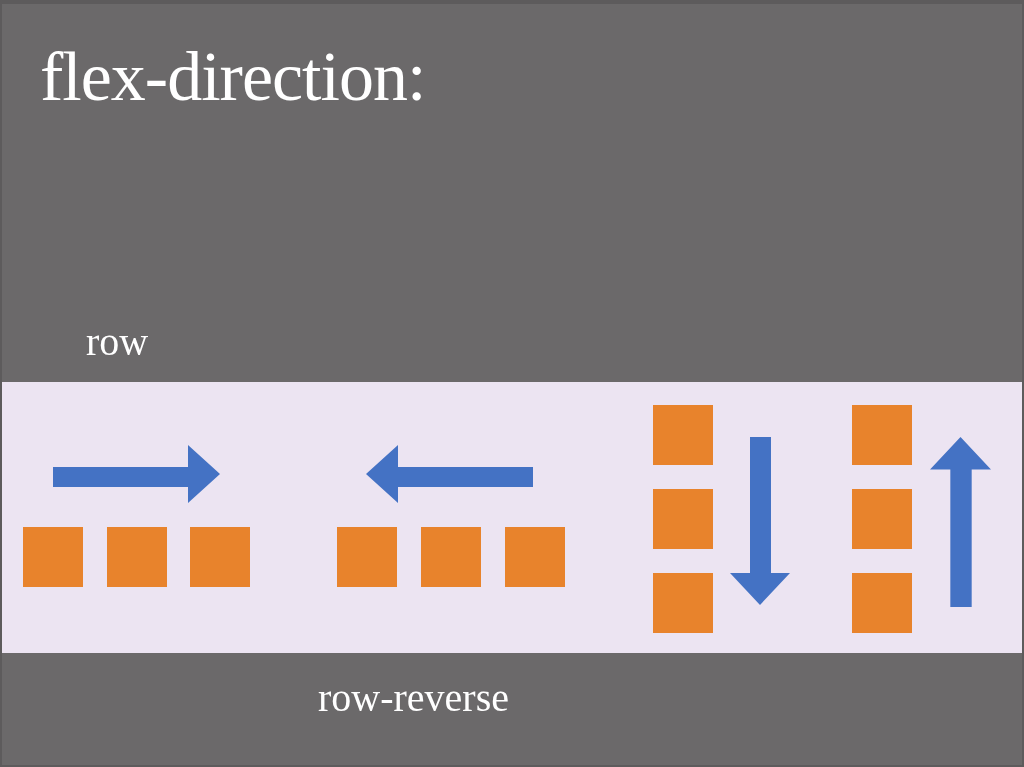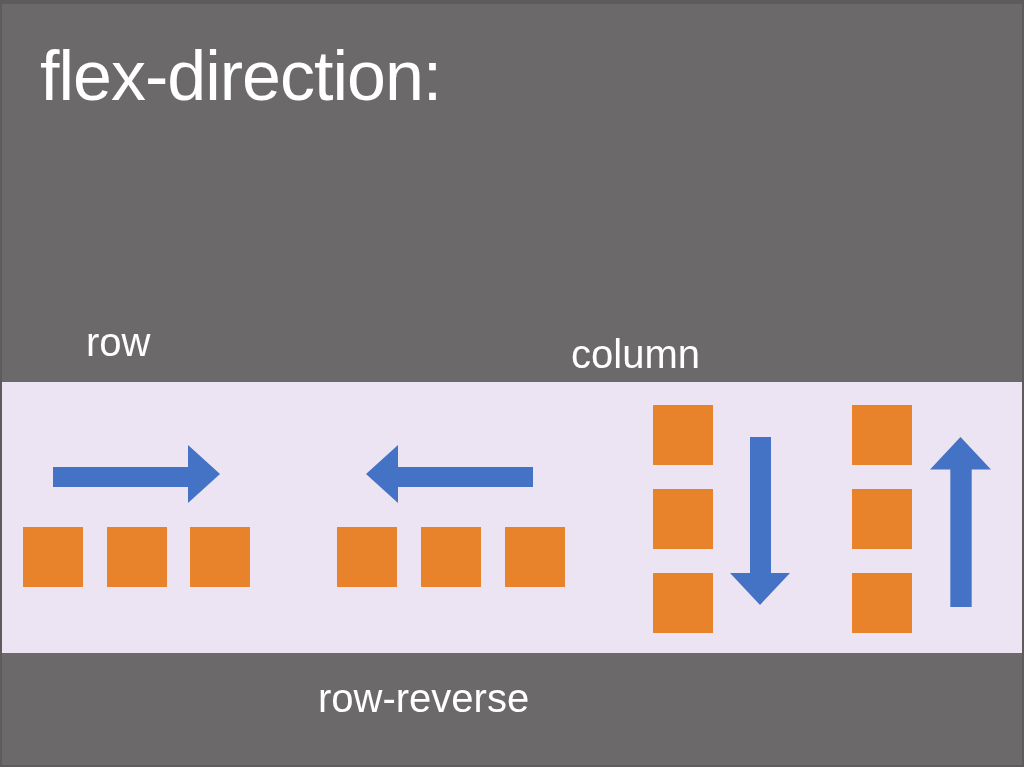--- a/index.html
+++ b/index.html
@@ -15,20 +15,21 @@
     width:1024px;height:767px;overflow:hidden;
     font-family:"Liberation Sans","DejaVu Sans",sans-serif;
     background:var(--color-background);
   }
   .slide{
     position:relative;width:1024px;height:767px;
     background:var(--color-background);
     box-sizing:border-box;
     border:2px solid var(--color-frame);
     border-top-width:4px;
+    font-family:Liberation Serif, serif;
   }
   .title{
     position:absolute;left:38px;top:36px;margin:0;
     font-size:70px;font-weight:400;line-height:1.05;
     color:var(--color-text);
     letter-spacing:-1px;
   }
   .label{
     position:absolute;
     font-size:40px;line-height:1;color:var(--color-text);
@@ -56,21 +57,20 @@
   .group{position:absolute;left:0;top:0;}
 </style>
 </head>
 <body>
 
 <div class="slide">
 
   <h1 class="title">flex-direction:</h1>
 
   <div class="label label-row">row</div>
-  <div class="label label-column">column</div>
 
   <div class="band"></div>
 
   <div class="group">
     <svg class="arrow arrow-right" viewBox="0 0 167 58" preserveAspectRatio="none">
       <polygon points="0,22 135,22 135,0 167,29 135,58 135,42 0,42"></polygon>
     </svg>
     <div class="sq" style="left:21px;top:523px;"></div>
     <div class="sq" style="left:105px;top:523px;"></div>
     <div class="sq" style="left:188px;top:523px;"></div>

